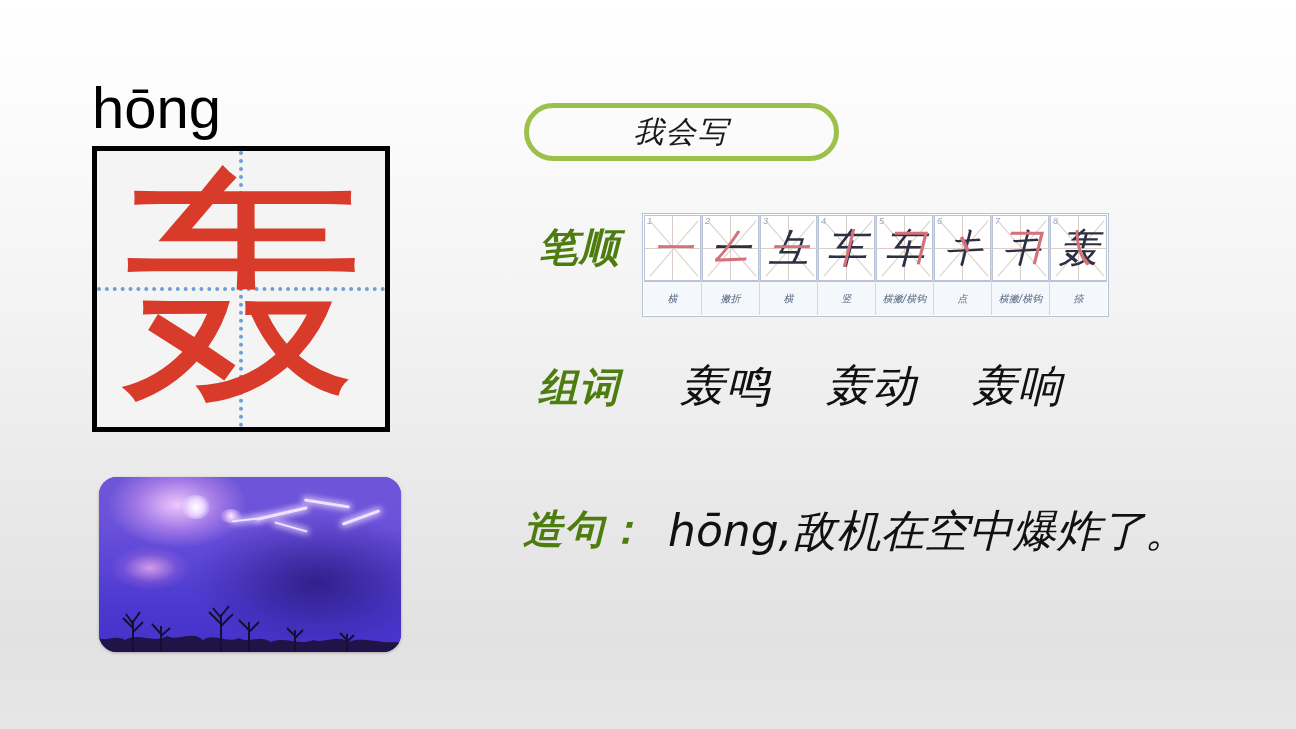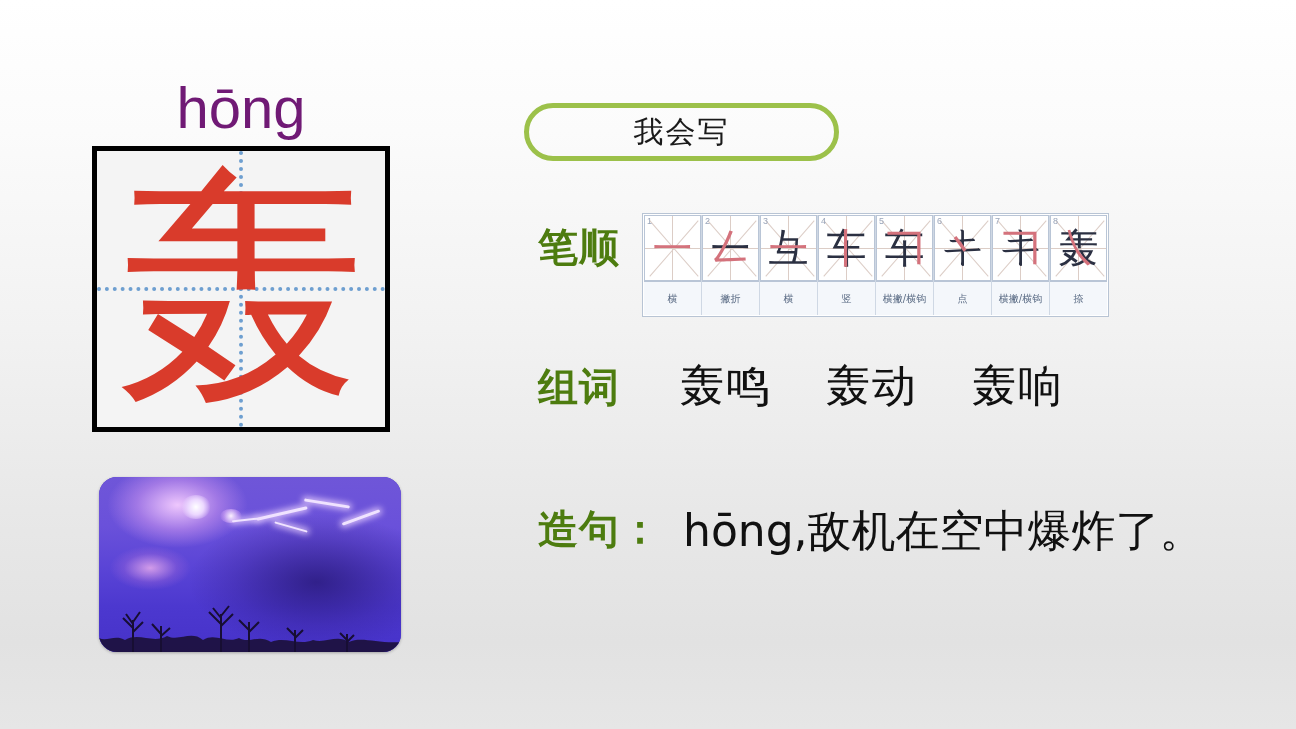--- a/index.html
+++ b/index.html
@@ -27,25 +27,25 @@
     top: 0;
     width: 480px;
     height: 729px;
   }
 
   .pinyin {
     position: absolute;
     left: 92px;
     top: 76px;
     width: 298px;
-    text-align: center;
+    text-align: left;
     font-size: 58px;
     line-height: 64px;
     font-weight: 400;
-    color: #701a75;
+    color: #000000;
     font-family: "Liberation Sans", "DejaVu Sans", sans-serif;
     letter-spacing: 0px;
   }
 
   .charbox {
     position: absolute;
     left: 92px;
     top: 146px;
     width: 288px;
     height: 276px;
@@ -148,20 +148,21 @@
     height: 60px;
   }
 
   
   .right-col {
     position: absolute;
     left: 480px;
     top: 0;
     width: 816px;
     height: 550px;
+    font-style: italic;
   }
 
   .badge {
     position: absolute;
     left: 44px;
     top: 103px;
     width: 315px;
     height: 58px;
     border: 5px solid #9cc14a;
     border-radius: 29px;
@@ -302,21 +303,21 @@
     color: #111111;
     letter-spacing: 2px;
     font-family: "DejaVu Sans", "Liberation Sans", sans-serif;
     white-space: nowrap;
   }
   .zuci-words span { margin-right: 26px; margin-left: 28px; }
   .zuci-words span:last-child { margin-right: 0; text-align: center; }
 
   
   .row-zaoju {
-    left: 58px;
+    left: 43px;
     top: 500px;
     align-items: flex-start;
   }
   .zaoju-label { line-height: 58px; }
   .zaoju-text {
     margin-left: 22px;
     width: 530px;
     font-size: 44px;
     line-height: 62px;
     color: #111111;

